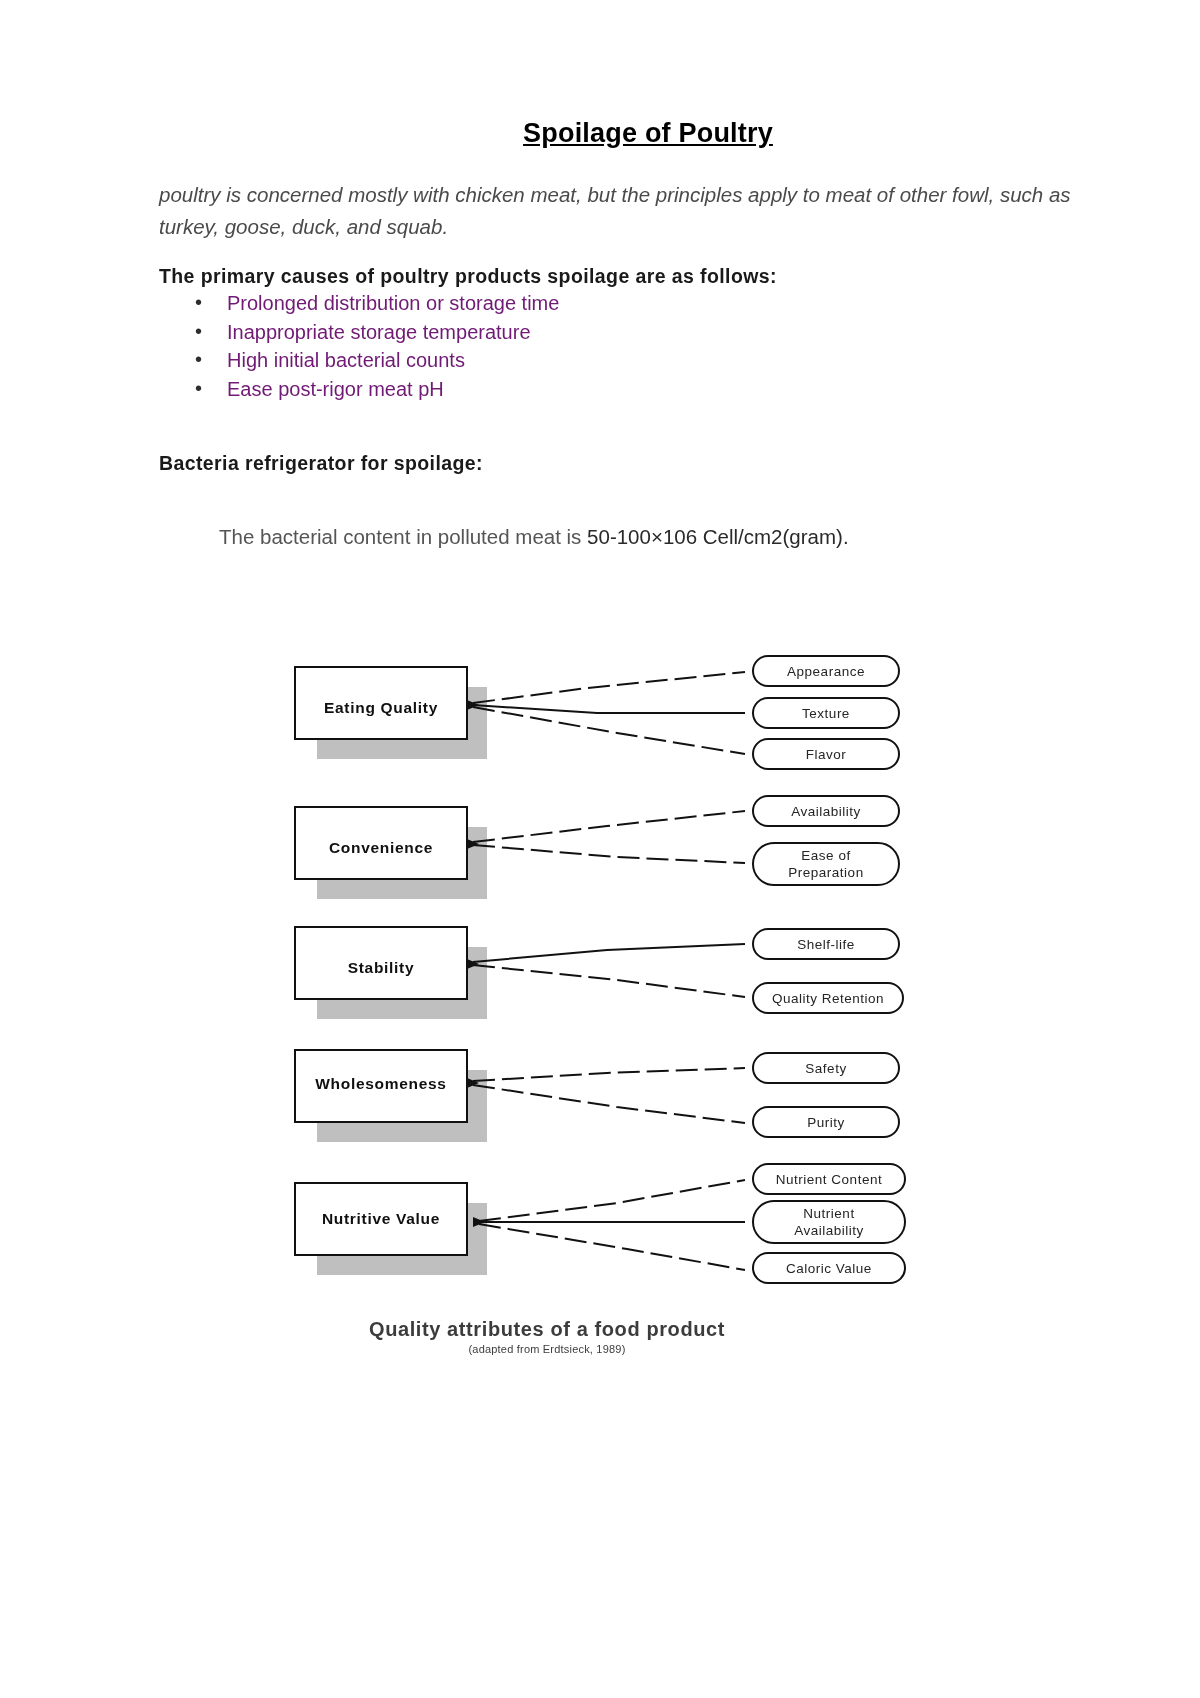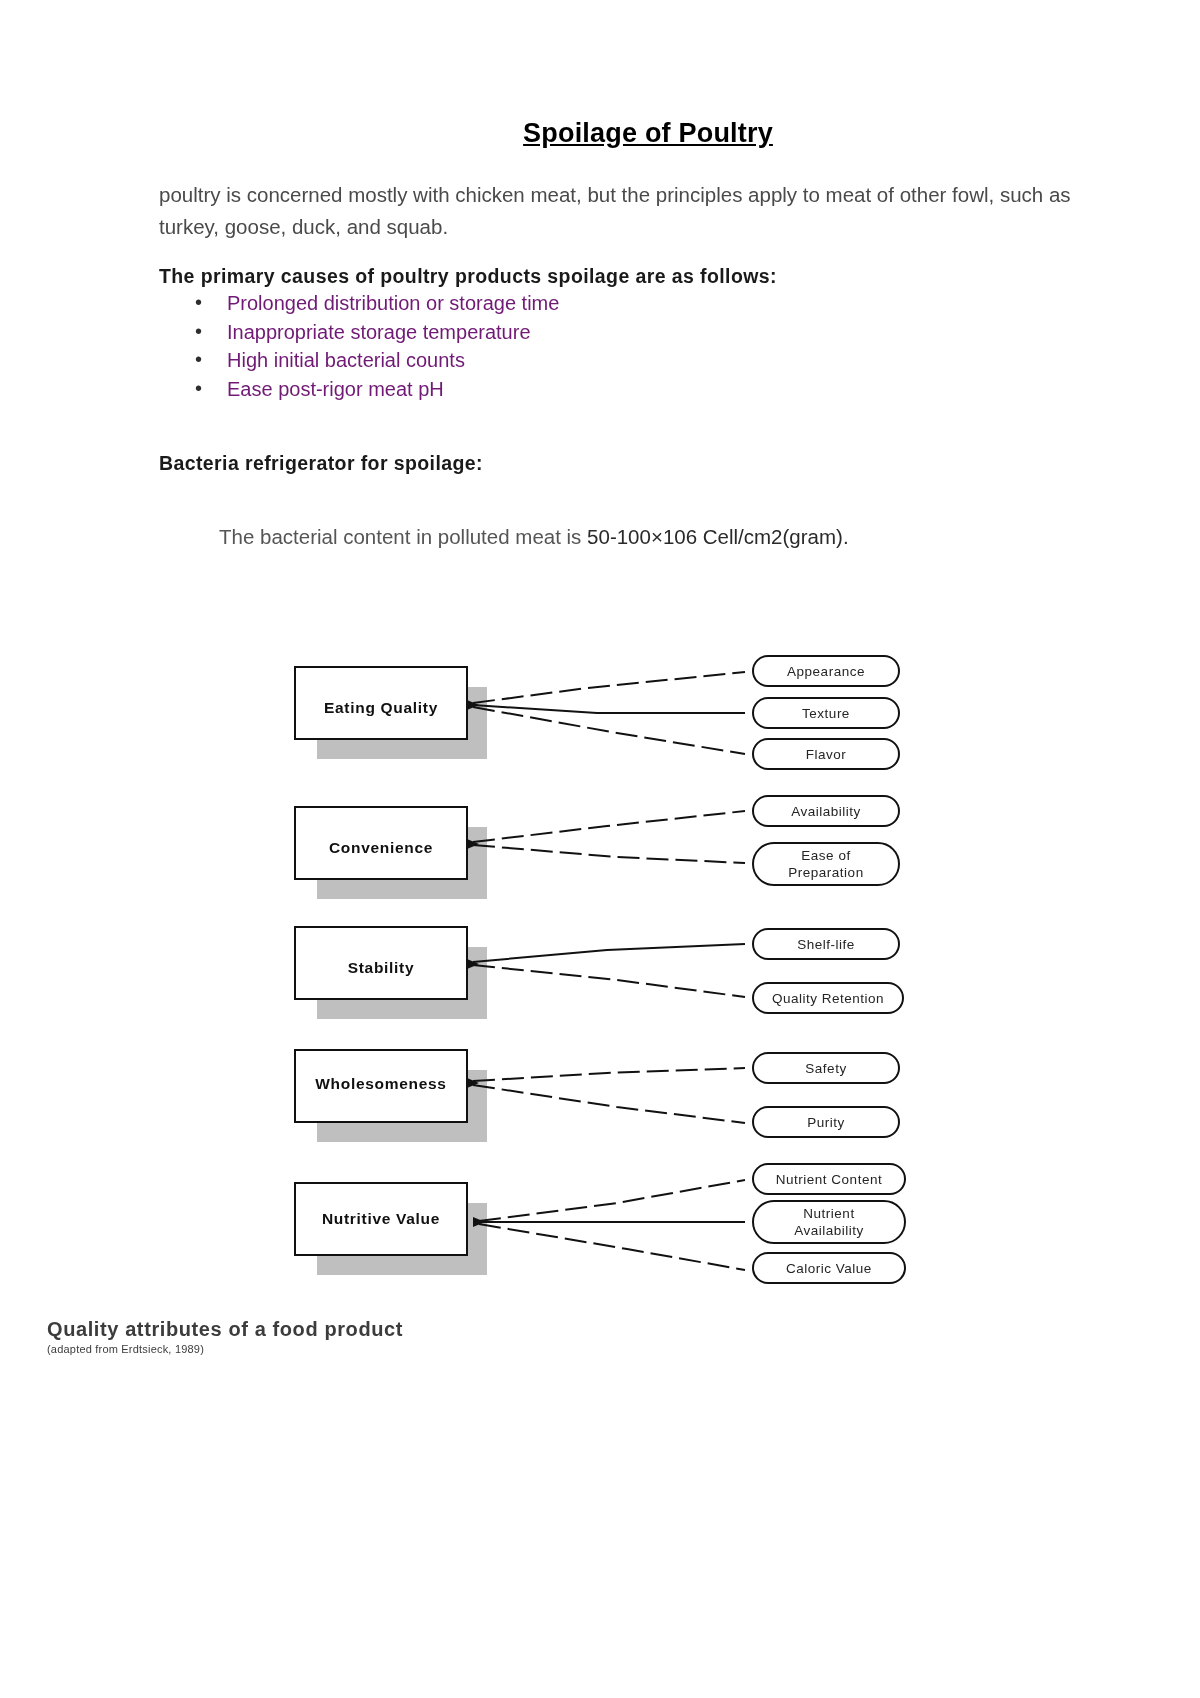--- a/index.html
+++ b/index.html
@@ -41,20 +41,21 @@
     margin: 0 0 30px 0;
     padding-left: 38px;
   }
 
   
   .para {
     font-size: 20.5px;
     line-height: 32px;
     color: #4a4a4a;
     margin: 0 0 10px 0;
+    font-style: italic;
   }
 
   .section-head {
     font-size: 19.5px;
     font-weight: bold;
     color: #1a1a1a;
     letter-spacing: 0.4px;
     margin: 22px 0 2px 0;
   }
 
@@ -113,20 +114,21 @@
     width: 1200px;
     height: 680px;
   }
   .diagram svg { display: block; }
 
   .caption-wrap {
     position: absolute;
     left: 0;
     top: 1318px;
     width: 1020px;
+    text-align: center;
   }
   .caption-main {
     font-size: 20px;
     font-weight: bold;
     color: #3c3c3c;
     letter-spacing: 0.6px;
     margin: 0;
     padding-left: 20px;
   }
   .caption-sub {

